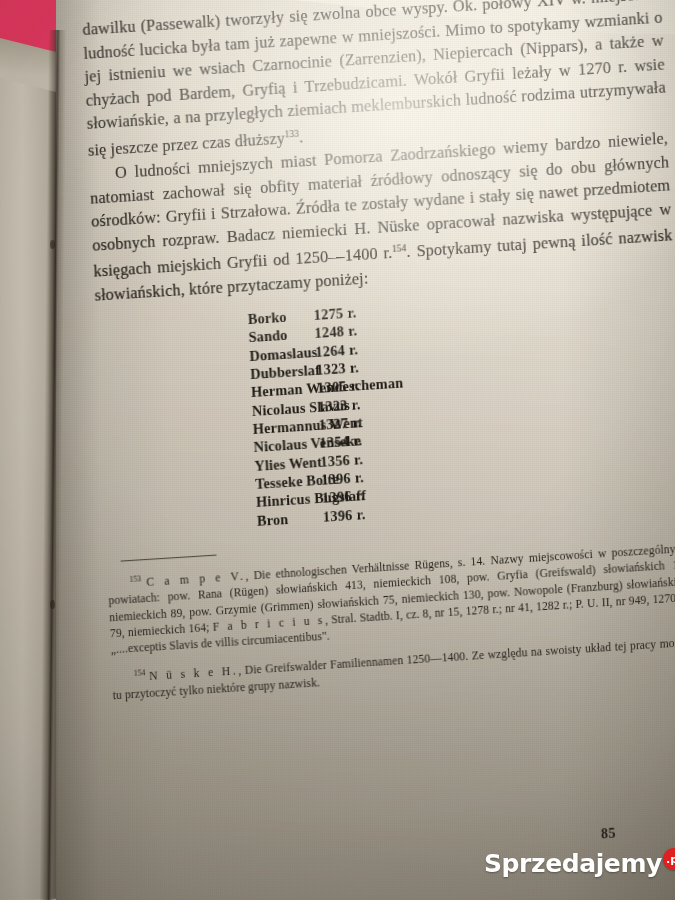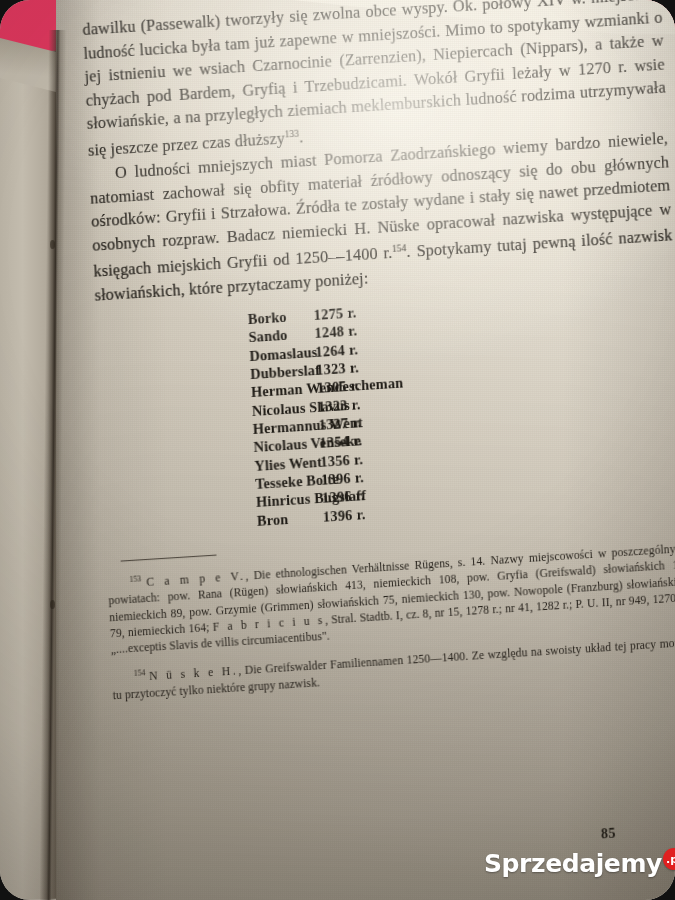--- a/index.html
+++ b/index.html
@@ -8,21 +8,20 @@
     padding: 0;
     background: #111;
   }
   #scene {
     position: relative;
     width: 675px;
     height: 900px;
     overflow: hidden;
     font-family: "Liberation Serif", serif;
     background: #c9c2b6;
-    border-radius: 30px;
   }
 
   
   .backdrop-red {
     position: absolute;
     left: 0; top: 0;
     width: 675px; height: 120px;
     background:
       linear-gradient(172deg,
         #d8365b 0%,

